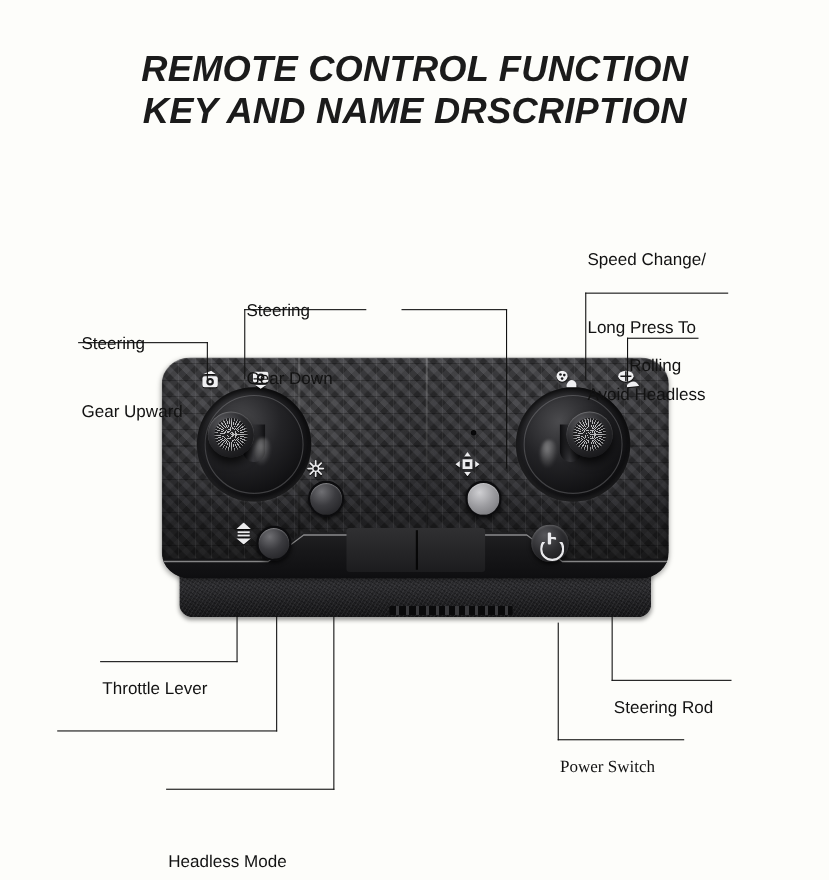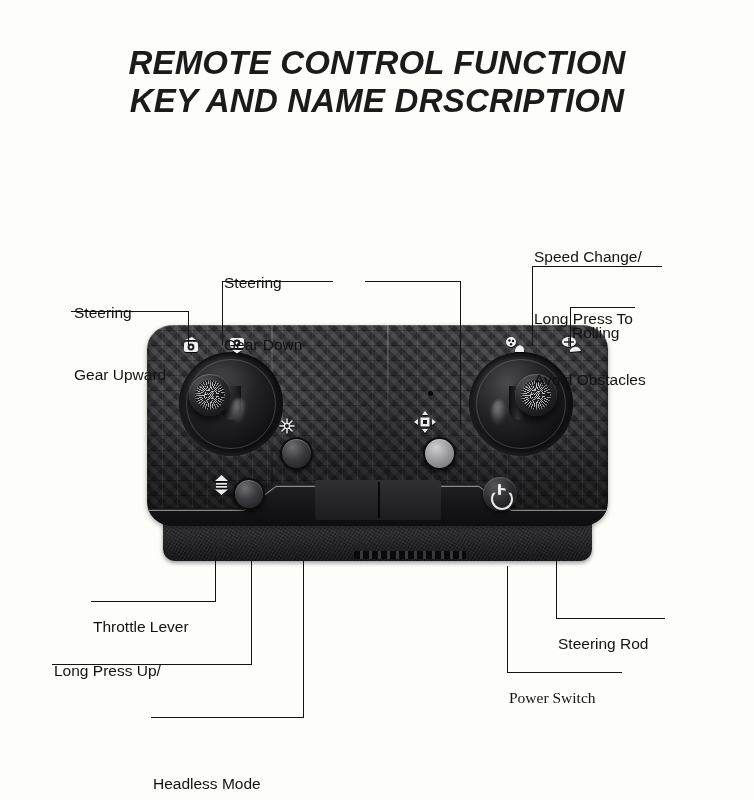--- a/index.html
+++ b/index.html
@@ -432,42 +432,41 @@
   <div class="label lh2" style="left:224px; top:232px;">
     <div>Steering</div>
     <div>Gear Down</div>
   </div>
   <div class="rule-h" style="left:222px; top:281px; width:111px;"></div>
   <div class="rule-v" style="left:222px; top:281px; height:64px;"></div>
 
   <div class="rule-h" style="left:365px; top:281px; width:96px;"></div>
   <div class="rule-v" style="left:460px; top:281px; height:145px;"></div>
 
-  <div class="label lh2" style="left:534px; top:206px;">
+  <div class="label lh2" style="left:534px; top:186px;">
     <div>Speed Change/</div>
     <div>Long Press To</div>
-    <div>Avoid Obstacles</div>
+    <div>Avoid Headless</div>
   </div>
   <div class="rule-h" style="left:532px; top:266px; width:130px;"></div>
   <div class="rule-v" style="left:532px; top:266px; height:80px;"></div>
 
   <div class="label" style="left:572px; top:283px;text-align:center;">
     <div>Rolling</div>
   </div>
   <div class="rule-h" style="left:570px; top:307px; width:65px;"></div>
   <div class="rule-v" style="left:570px; top:307px; height:40px;"></div>
 
   <div class="label" style="left:93px; top:577px;">
     <div>Throttle Lever</div>
   </div>
   <div class="rule-h" style="left:91px; top:601px; width:125px;"></div>
   <div class="rule-v" style="left:215px; top:557px; height:45px;"></div>
 
   <div class="label lh2" style="left:54px; top:620px;">
-    <div>Long Press Up/</div>
   </div>
   <div class="rule-h" style="left:52px; top:664px; width:200px;"></div>
   <div class="rule-v" style="left:251px; top:560px; height:105px;"></div>
 
   <div class="label" style="left:153px; top:734px;text-align:right;">
     <div>Headless Mode</div>
   </div>
   <div class="rule-h" style="left:151px; top:717px; width:153px;"></div>
   <div class="rule-v" style="left:303px; top:560px; height:158px;"></div>
 

